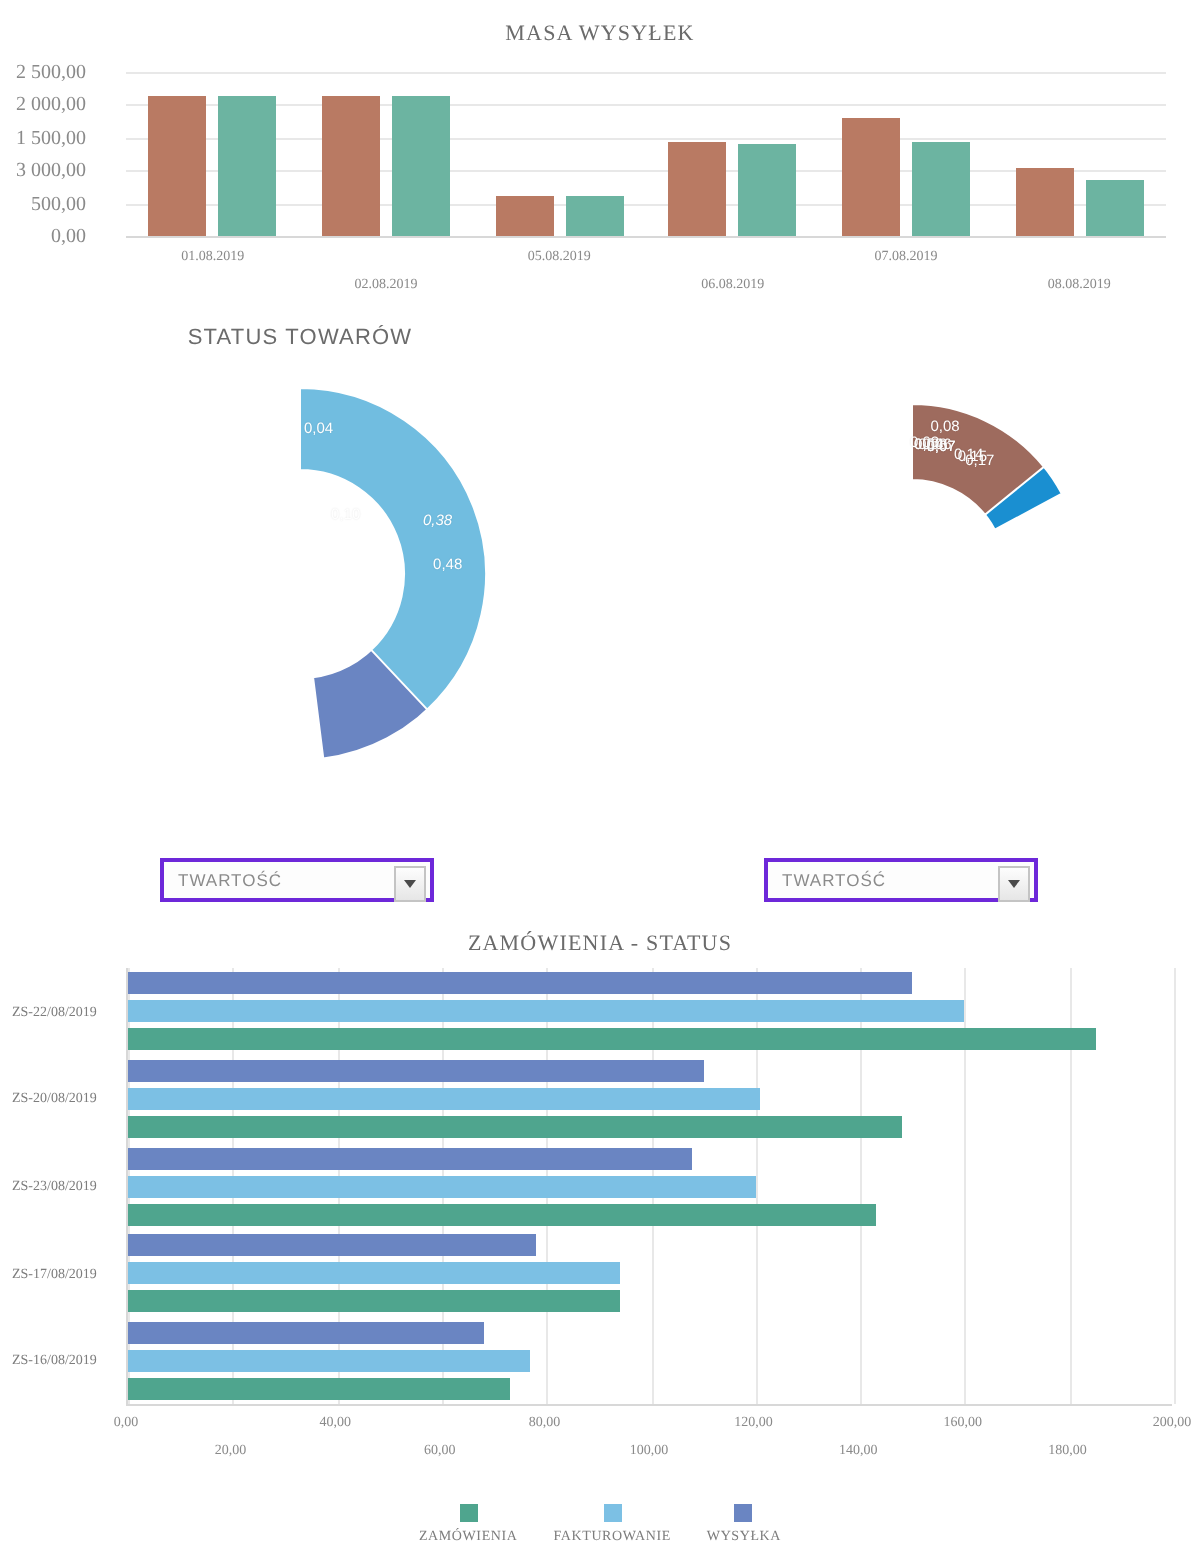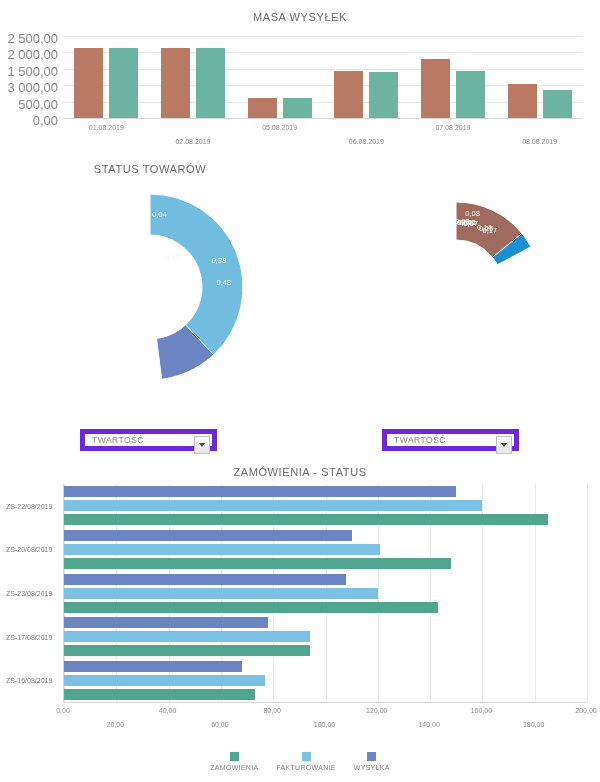--- a/index.html
+++ b/index.html
@@ -4,21 +4,21 @@
 <style>
   html,body{margin:0;padding:0;}
   body{
     width:600px;height:782px;
     background:#ffffff;
     font-family:"Liberation Sans", sans-serif;
     color:#6e6e6e;
     overflow:hidden;
     position:relative;
   }
-  .panel{position:absolute;box-sizing:border-box;}
+  .panel{position:absolute;box-sizing:border-box;font-family:Liberation Serif, serif;}
 
   
   .chart-title{
     text-align:center;
     font-size:11px;
     letter-spacing:.6px;
     color:#6b6b6b;
     font-weight:400;
   }
   .tick-label{
@@ -34,21 +34,21 @@
   #masa .title-wrap{padding-top:11px;}
   #masa .plot{
     position:absolute;left:63px;top:36px;width:520px;height:82px;
   }
   #masa .ybase{position:absolute;left:63px;top:118px;width:520px;height:1px;background:#d8d8d8;}
   .vbar{
     position:absolute;bottom:0;
     border:0;
   }
   .ylabels{position:absolute;left:0;top:30px;width:58px;height:95px;}
-  .ylabels .tick-label{right:0;text-align:left;font-size:13px;}
+  .ylabels .tick-label{right:15px;text-align:left;font-size:10px;}
   .xlabels{position:absolute;left:0;top:120px;width:600px;height:30px;}
   .xlabels .tick-label{font-size:7px;text-align:center;}
 
   
   .donut-wrap{position:absolute;}
   .donut-title{position:absolute;width:100%;text-align:center;top:0;}
   .slice-label{
     position:absolute;
     font-size:7.5px;
     color:#ffffff;
@@ -56,21 +56,21 @@
     white-space:nowrap;
     pointer-events:none;
     text-shadow:0 0 1px rgba(0,0,0,.12);
   }
 
   
   .sel{
     position:absolute;
     box-sizing:border-box;
     height:22px;
-    border:5px solid #6d28d9;
+    border:2px solid #6d28d9;
     background:#fdfdfd;
     font-size:8.5px;
     color:#8b8b8b;
     letter-spacing:.5px;
     display:flex;align-items:center;
     padding-left:7px;
   }
   .sel .arrowbox{
     position:absolute;right:2px;top:2px;
     width:14px;height:16px;

